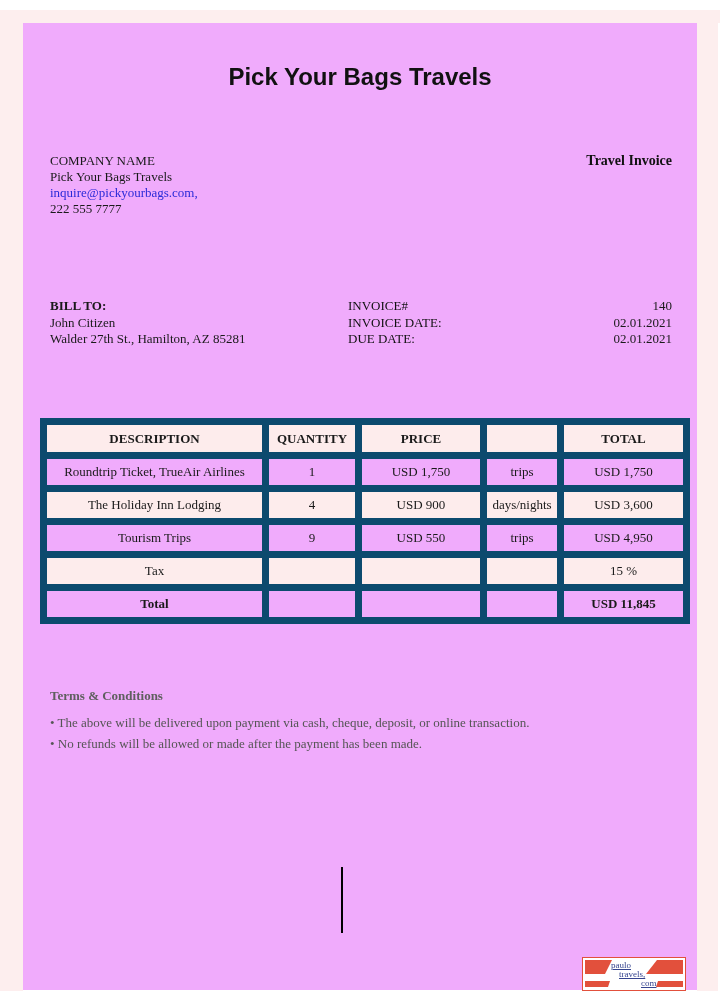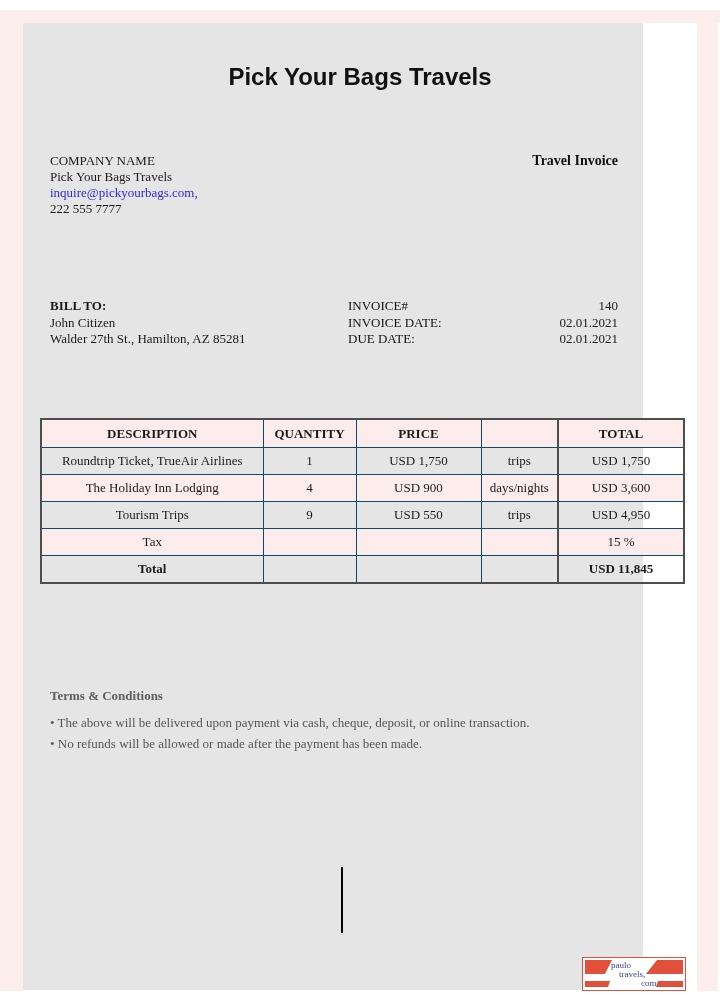--- a/index.html
+++ b/index.html
@@ -13,21 +13,21 @@
     position: relative;
   }
   .abs { position: absolute; }
 
   
   .frame-top   { left: 0;   top: 10px; width: 720px; height: 13px; background: #fdeeee; }
   .frame-left  { left: 0;   top: 10px; width: 23px;  height: 981px; background: #fdeeee; }
   .frame-right { left: 697px; top: 10px; width: 21px; height: 981px; background: #fdeeee; }
 
   
-  .page { left: 23px; top: 23px; width: 620px; height: 967px; background: #e5e5e5; }
+  .page { left: 23px; top: 23px; width: 674px; height: 967px; background: #f0abfc; }
 
   .doc-title {
     left: 0; top: 40px; width: 674px;
     text-align: center;
     font-family: "Liberation Sans", sans-serif;
     font-weight: bold;
     font-size: 24px;
     color: #111111;
   }
 
@@ -49,21 +49,21 @@
   .invoice-table-wrap { left: 17px; top: 395px; }
   table.invoice {
     border-collapse: collapse;
     table-layout: fixed;
     width: 643px;
     font-size: 13px;
     color: #1a1a1a;
     border: 2px solid #4d4d4d;
   }
   table.invoice th, table.invoice td {
-    border: 1px solid #0c4a6e;
+    border: 7px solid #0c4a6e;
     text-align: center;
     vertical-align: middle;
     height: 26px;
     padding: 0 3px;
     overflow: hidden;
     white-space: nowrap;
   }
   table.invoice th { font-weight: bold; height: 27px; }
   table.invoice .col-total { border-left: 2px solid #4d4d4d; }
   tr.pink { background: #fdecec; }
@@ -89,20 +89,21 @@
     box-sizing: border-box;
   }
   .logo-box svg { position: absolute; left: 0; top: 0; }
   .logo-text {
     position: absolute;
     font-family: "Liberation Serif", serif;
     font-size: 9px;
     color: #35448f;
     line-height: 9px;
     white-space: nowrap;
+    text-decoration: underline;
   }
   .logo-l1 { left: 28px; top: 3px; }
   .logo-l2 { left: 36px; top: 12px; }
   .logo-l3 { left: 58px; top: 21px; text-align: right; }
 </style>
 </head>
 <body>
 
 <div class="abs frame-top"></div>
 <div class="abs frame-left"></div>

